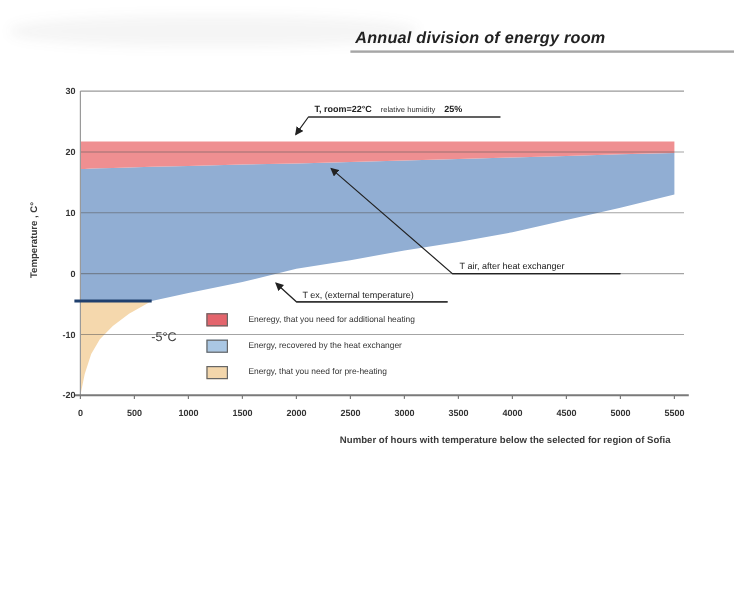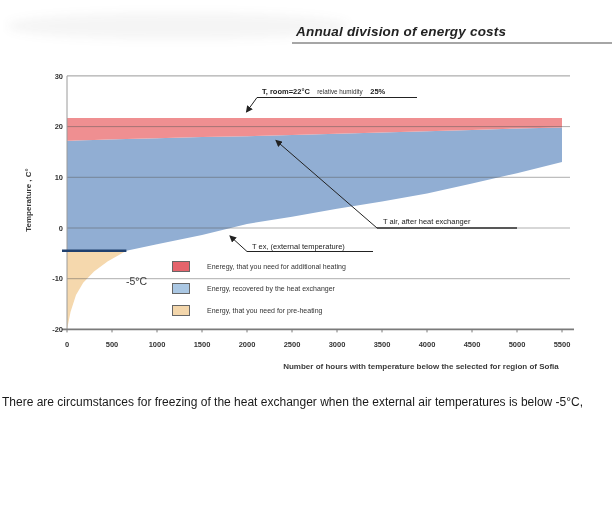--- a/index.html
+++ b/index.html
@@ -35,21 +35,21 @@
   .sw-blue{background:#aac7e3;}
   .sw-tan{background:#f3d6ab;}
   .legend-label{font-size:7px;color:#333;white-space:nowrap;}
   #caption{left:2px;top:395px;width:608px;font-size:12px;color:#1a1a1a;line-height:1.22;}
 </style>
 </head>
 <body>
 
 <div class="abs" id="watermark"></div>
 
-<div class="abs" id="chart-title">Annual division of energy costs</div>
+<div class="abs" id="chart-title">Annual division of energy room</div>
 <div class="abs" id="title-underline"></div>
 
 <svg class="abs" id="chart-svg" width="612" height="390" viewBox="0 0 612 390">
   <defs>
     <marker id="arrow" viewBox="0 0 10 10" refX="8.5" refY="5" markerWidth="7" markerHeight="7" orient="auto-start-reverse">
       <path d="M0,0 L10,5 L0,10 z" fill="#222"></path>
     </marker>
   </defs>
 
   <g id="areas">
@@ -147,14 +147,13 @@
     <div class="swatch sw-blue"></div>
     <div class="legend-label">Energy, recovered by the heat exchanger</div>
   </div>
   <div class="legend-row">
     <div class="swatch sw-tan"></div>
     <div class="legend-label">Energy, that you need for pre-heating</div>
   </div>
 </div>
 
 <div class="abs" id="caption">
-  <div>There are circumstances for freezing of the heat exchanger when the external air temperatures is below -5°C,</div>
 </div>
 
 </body></html>

